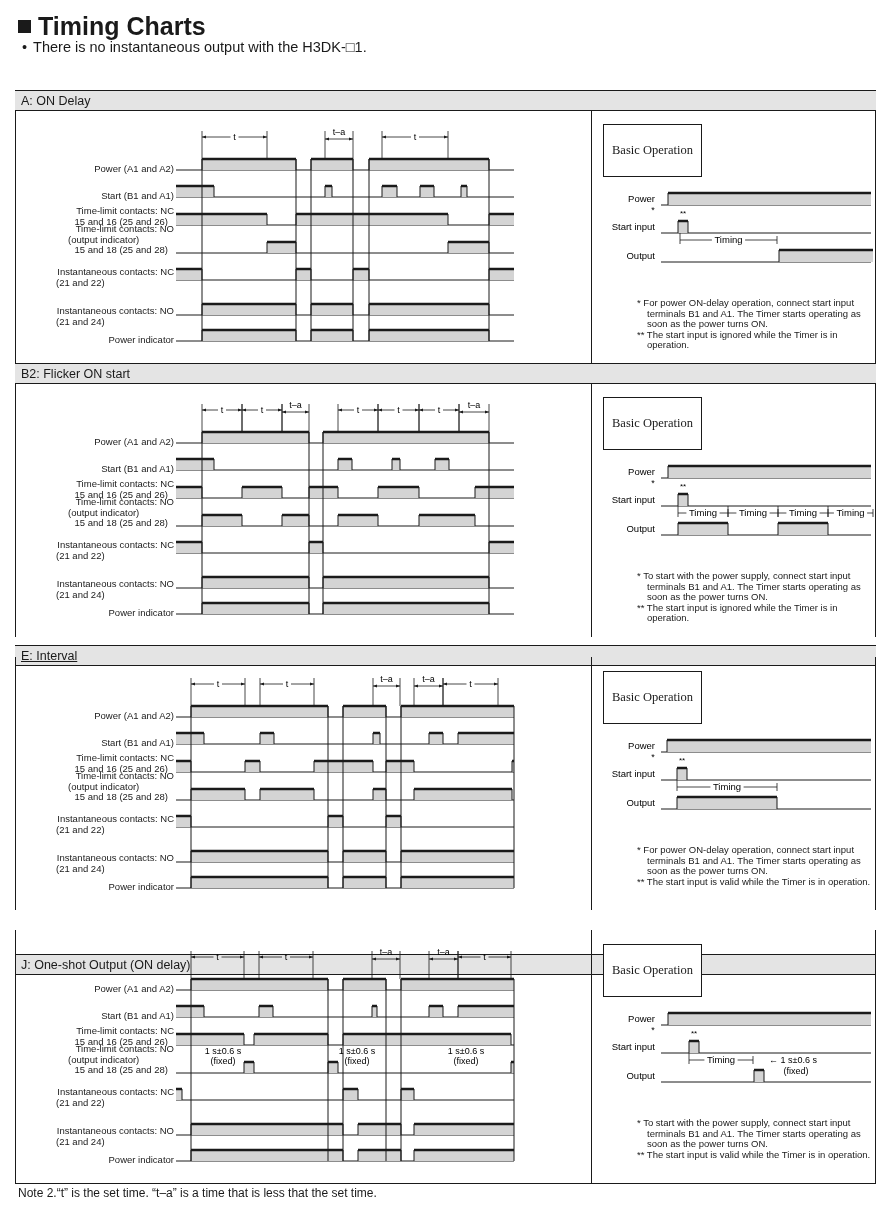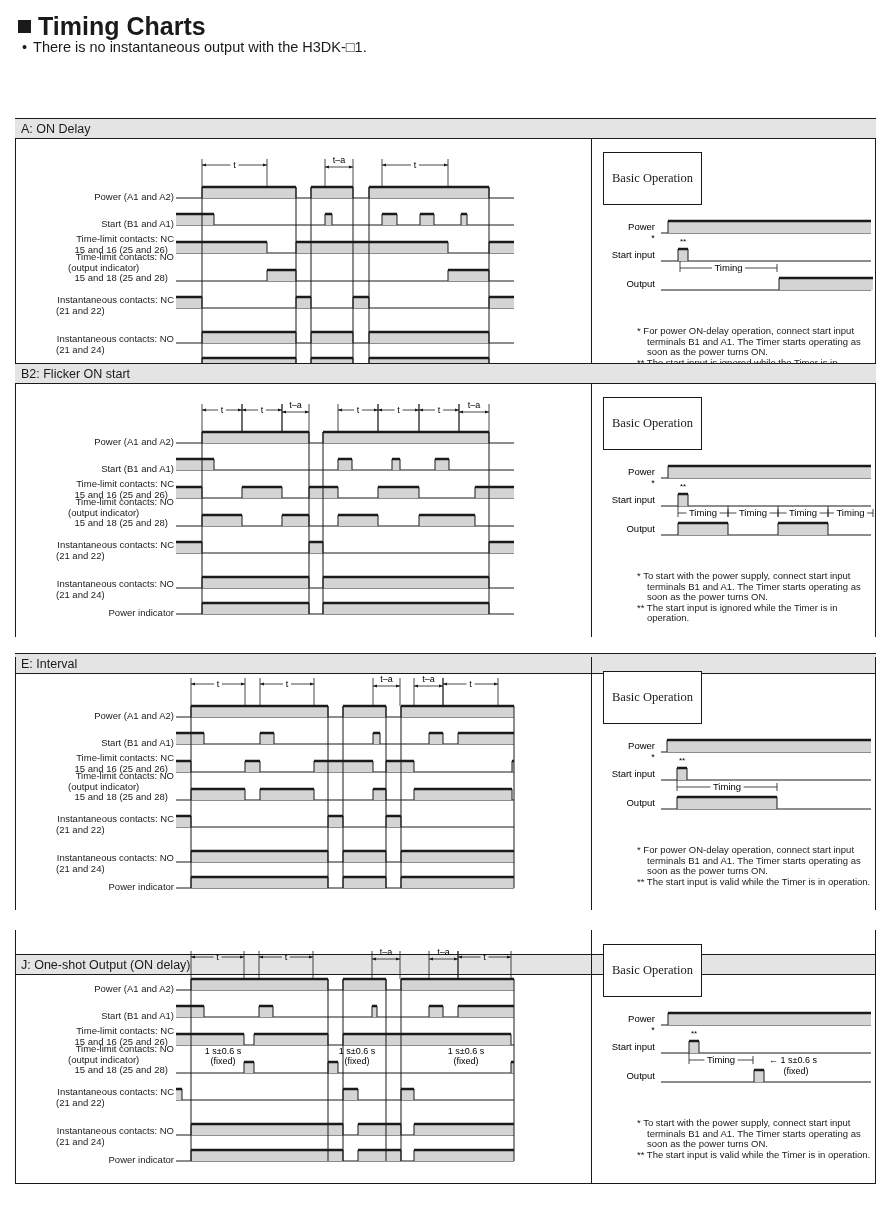--- a/index.html
+++ b/index.html
@@ -24,21 +24,21 @@
 
 <div class="title">
     <span class="sq"></span>
     <span>Timing Charts</span>
   </div>
 <div class="bullets">
   <div>There is no instantaneous output with the H3DK-□1.</div>
 </div>
 
 <div id="sections">
-    <div class="sec" style="top: 90px; height: 273px; margin-top: 28px;">
+    <div class="sec" style="top: 90px; height: 273px;">
       <div class="sec-head" style="top: 0px;">A: ON Delay</div>
       <div class="sec-body" style="top: 20px; height: 253px;">
         <div class="divider"></div>
         <svg width="570" height="251" style="position:absolute;left:0;top:0">
           <text x="158" y="62" font-size="9.5" text-anchor="end" fill="#1a1a1a">Power (A1 and A2)</text>
           <text x="158" y="89" font-size="9.5" text-anchor="end" fill="#1a1a1a">Start (B1 and A1)</text>
           <text x="158" y="104" font-size="9.5" text-anchor="end" fill="#1a1a1a">Time-limit contacts: NC</text>
           <text x="152" y="114.5" font-size="9.5" text-anchor="end" fill="#1a1a1a">15 and 16 (25 and 26)</text>
           <text x="158" y="122" font-size="9.5" text-anchor="end" fill="#1a1a1a">Time-limit contacts: NO</text>
           <text x="52" y="132.5" font-size="9.5" text-anchor="start" fill="#1a1a1a">(output indicator)</text>
@@ -410,21 +410,21 @@
             <text x="257.5" y="68" font-size="9.5" text-anchor="middle">Timing</text>
           </svg>
           <div class="bo-notes" style="top: 188px;">
             <div>*  To start with the power supply, connect start input terminals B1 and A1. The Timer starts operating as soon as the power turns ON.</div>
             <div>** The start input is ignored while the Timer is in operation.</div>
           </div>
         </div>
       </div>
     </div>
     <div class="sec" style="top: 637px; height: 273px;">
-      <div class="sec-head" style="top: 16px;">E: Interval</div>
+      <div class="sec-head" style="top: 8px; text-decoration: underline;">E: Interval</div>
       <div class="sec-body" style="top: 20px; height: 253px;">
         <div class="divider"></div>
         <svg width="570" height="251" style="position:absolute;left:0;top:0">
           <text x="158" y="62" font-size="9.5" text-anchor="end" fill="#1a1a1a">Power (A1 and A2)</text>
           <text x="158" y="89" font-size="9.5" text-anchor="end" fill="#1a1a1a">Start (B1 and A1)</text>
           <text x="158" y="104" font-size="9.5" text-anchor="end" fill="#1a1a1a">Time-limit contacts: NC</text>
           <text x="152" y="114.5" font-size="9.5" text-anchor="end" fill="#1a1a1a">15 and 16 (25 and 26)</text>
           <text x="158" y="122" font-size="9.5" text-anchor="end" fill="#1a1a1a">Time-limit contacts: NO</text>
           <text x="52" y="132.5" font-size="9.5" text-anchor="start" fill="#1a1a1a">(output indicator)</text>
           <text x="152" y="143" font-size="9.5" text-anchor="end" fill="#1a1a1a">15 and 18 (25 and 28)</text>
@@ -799,13 +799,14 @@
             <div>*  To start with the power supply, connect start input terminals B1 and A1. The Timer starts operating as soon as the power turns ON.</div>
             <div>** The start input is valid while the Timer is in operation.</div>
           </div>
         </div>
       </div>
     </div>
   </div>
 
 <div class="bottom-line"></div>
 <div class="notes">
+  <div>Note 2.“t” is the set time. “t–a” is a time that is less that the set time.</div>
 </div>
 
 </body></html>

